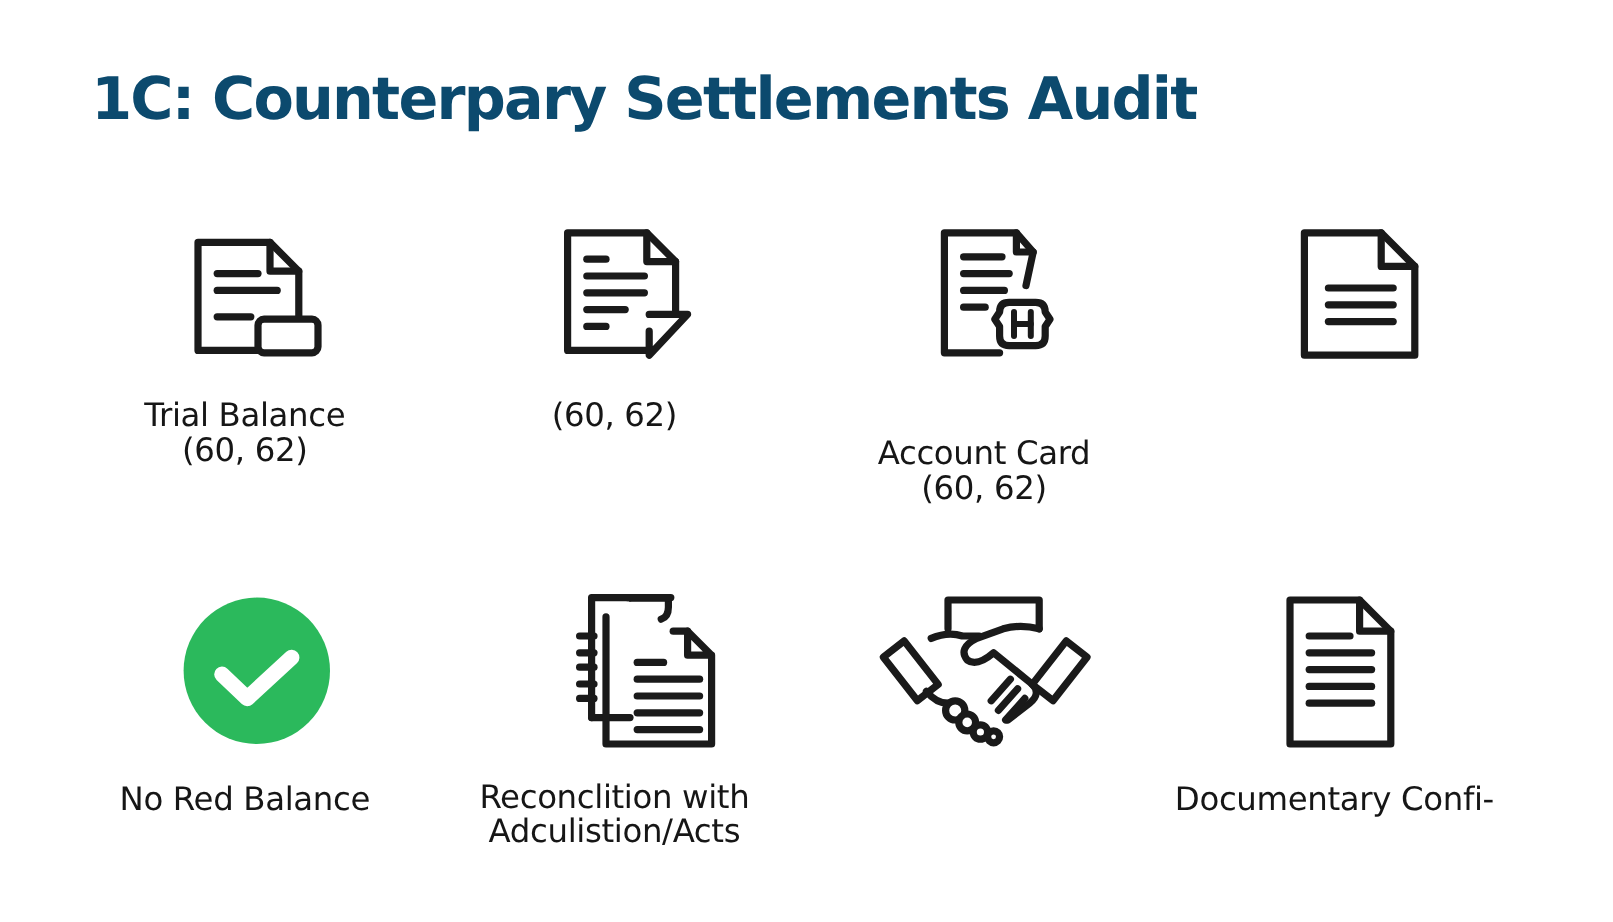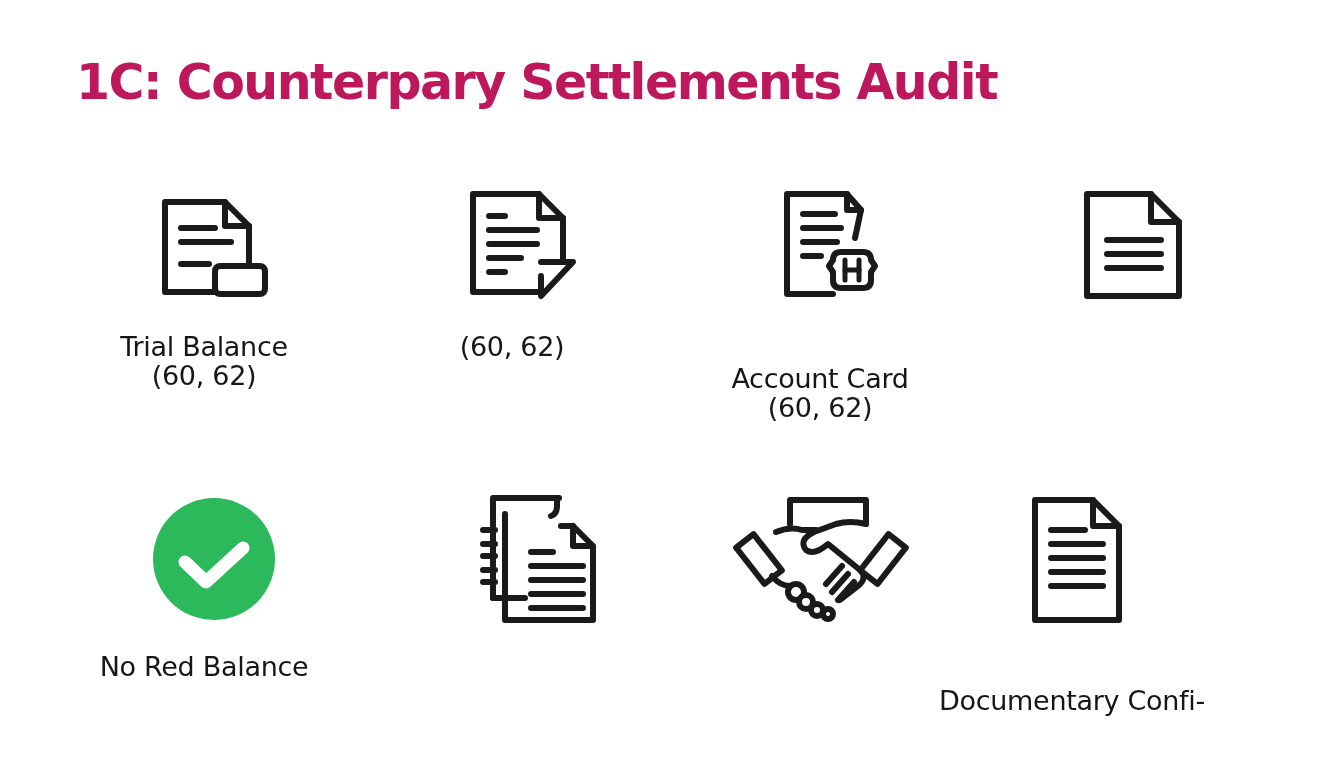--- a/index.html
+++ b/index.html
@@ -6,21 +6,21 @@
   body {
     width: 1344px; height: 768px; overflow: hidden;
     background: #ffffff; position: relative;
     font-family: "DejaVu Sans", "Liberation Sans", sans-serif;
     color: #111111;
   }
   .title {
     position: absolute; left: 76px; top: 56px;
     font-family: "DejaVu Sans", sans-serif;
     font-weight: bold; font-size: 49px; letter-spacing: -1.5px;
-    color: #be185d; margin: 0; line-height: 1.1;
+    color: #0c4a6e; margin: 0; line-height: 1.1;
   }
   .card {
     position: absolute; width: 280px;
     display: flex; flex-direction: column; align-items: center;
   }
   .icon { width: 130px; height: 130px; display: flex; align-items: center; justify-content: center; }
   .icon svg { width: 130px; height: 130px; overflow: visible; }
   .label {
     margin-top: 22px; text-align: center; font-size: 27px; line-height: 29px;
     color: #161616; white-space: nowrap; letter-spacing: -0.3px;
@@ -132,20 +132,24 @@
       <line x1="36" y1="88" x2="48" y2="88"></line>
       <path d="M70 20 V126 H158 V52 L138 32 V52 H158" transform="translate(-12,0)"></path>
       <path d="M126 32 H138" transform="translate(-12,0)"></path>
       <line x1="84" y1="58" x2="106" y2="58"></line>
       <line x1="84" y1="72" x2="136" y2="72"></line>
       <line x1="84" y1="86" x2="136" y2="86"></line>
       <line x1="84" y1="100" x2="136" y2="100"></line>
       <line x1="84" y1="114" x2="136" y2="114"></line>
     </svg>
   </div>
+  <div class="label" style="margin-top:26px;">
+    <span>Reconclition with</span>
+      <span>Adculistion/Acts</span>
+  </div>
 </div>
 
 <div class="card" style="left:680px; top:494px;">
   <div class="icon">
     <svg viewBox="0 0 160 130" fill="none" stroke="#1a1a1a" stroke-width="6" stroke-linejoin="round" stroke-linecap="round" style="width:160px;">
       <path d="M50 30 V6 H126 V30"></path>
       <rect x="8" y="42" width="22" height="46" transform="rotate(-38 19 65)"></rect>
       <rect x="132" y="42" width="22" height="46" transform="rotate(38 143 65)"></rect>
       <path d="M36 38 Q50 32 62 36 L76 36"></path>
       <path d="M126 30 Q110 26 96 30 L74 38 Q58 46 66 56 Q74 62 88 50 L120 76 Q128 84 118 92 L100 106"></path>
@@ -154,21 +158,21 @@
       <circle cx="66" cy="108" r="7" fill="#fff"></circle>
       <circle cx="77" cy="116" r="6" fill="#fff"></circle>
       <circle cx="88" cy="120" r="5" fill="#fff"></circle>
       <line x1="108" y1="80" x2="92" y2="98"></line>
       <line x1="114" y1="88" x2="98" y2="106"></line>
       <line x1="102" y1="72" x2="86" y2="90"></line>
     </svg>
   </div>
 </div>
 
-<div class="card" style="left:932px; top:494px;gap:34px;">
+<div class="card" style="left:972px; top:494px;">
   <div class="icon">
     <svg viewBox="0 0 130 130" fill="none" stroke="#1a1a1a" stroke-width="6" stroke-linejoin="round" stroke-linecap="round">
       <path d="M28 6 H86 L112 32 V126 H28 Z"></path>
       <path d="M86 6 V32 H112"></path>
       <line x1="44" y1="36" x2="78" y2="36"></line>
       <line x1="44" y1="50" x2="96" y2="50"></line>
       <line x1="44" y1="64" x2="96" y2="64"></line>
       <line x1="44" y1="78" x2="96" y2="78"></line>
       <line x1="44" y1="92" x2="96" y2="92"></line>
     </svg>

